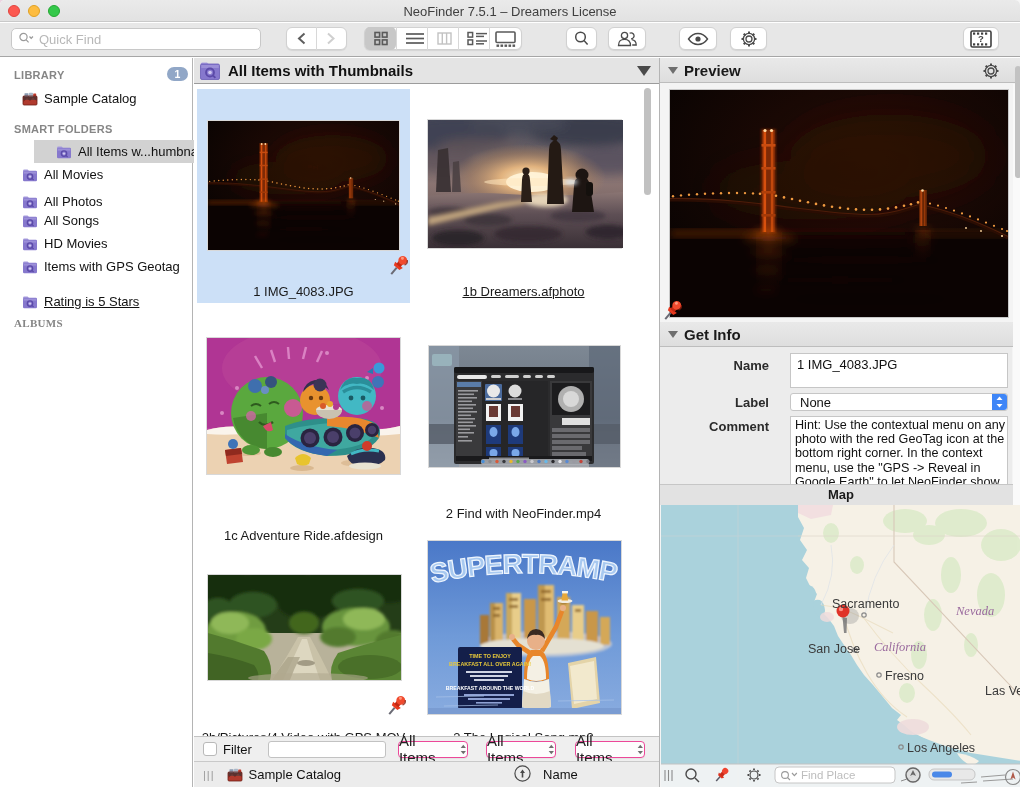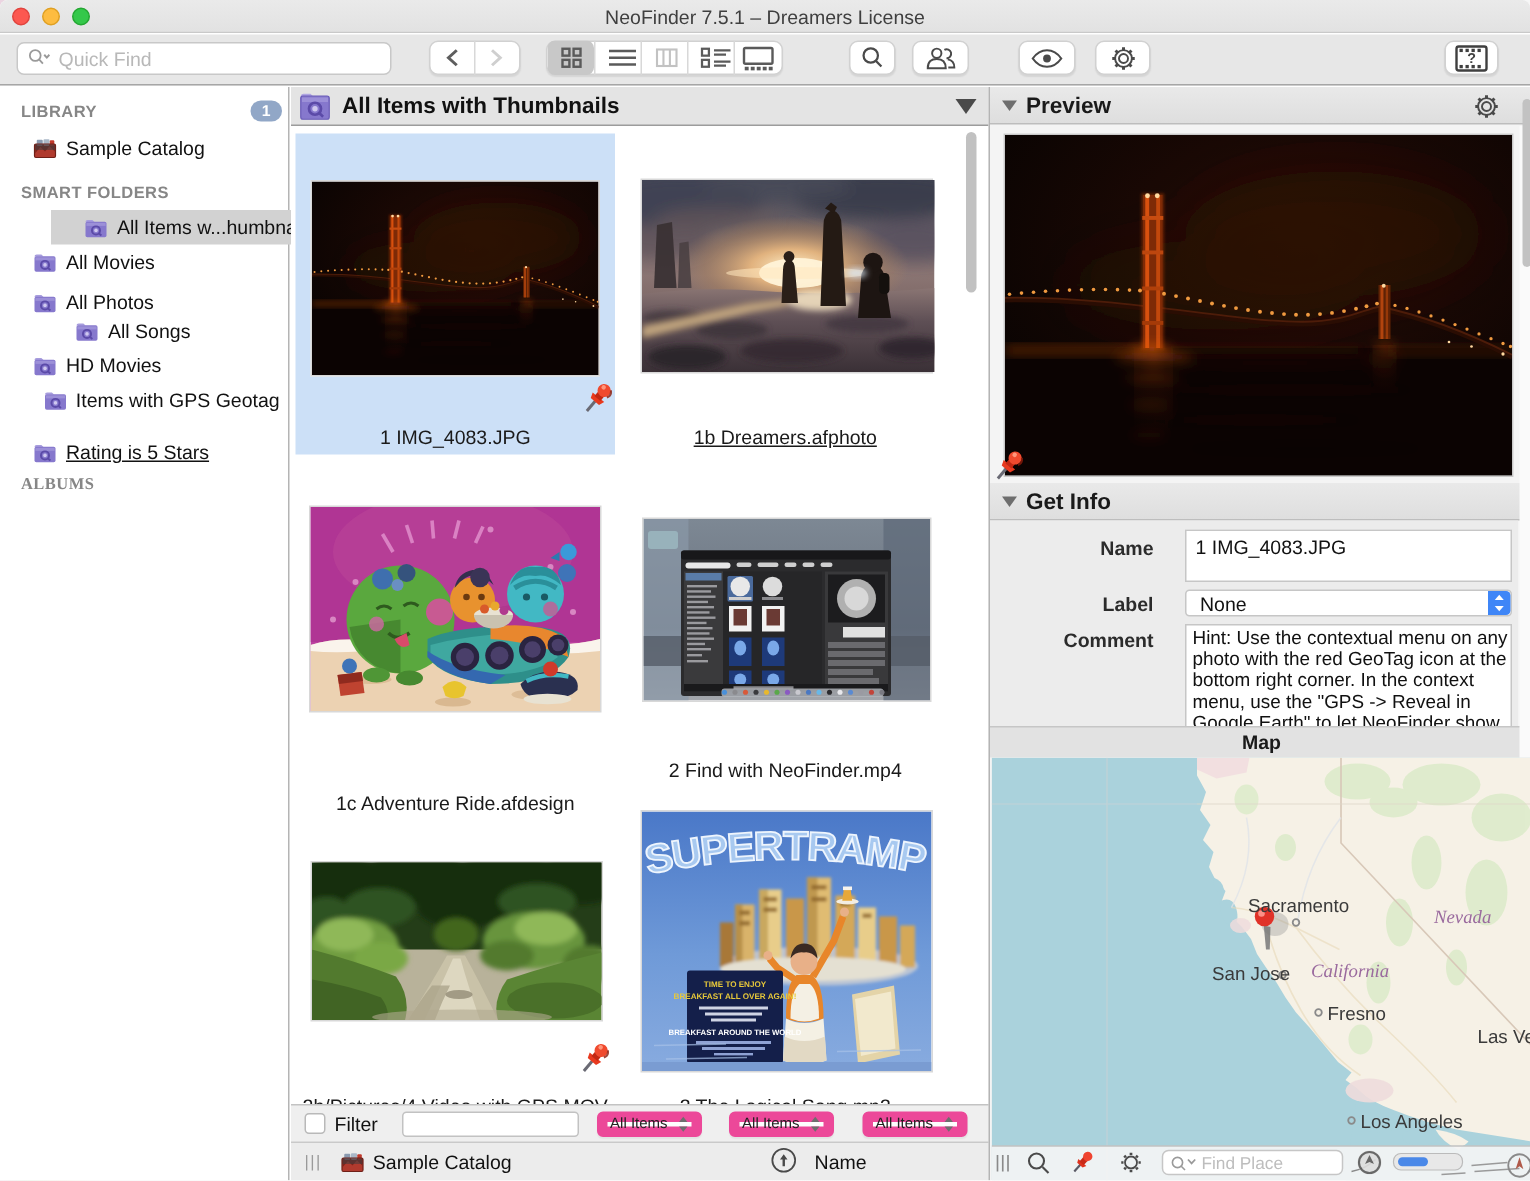--- a/index.html
+++ b/index.html
@@ -30,21 +30,21 @@
            display:flex; align-items:center; }
 #grid { left:194px; top:84px; width:465px; height:652px; background:#fff; overflow:hidden; }
 .cell { position:absolute; width:213px; height:214px; }
 .cell.sel { background:#cce0f7; }
 .thumb { position:absolute; background:#fff; border:1px solid #d8d8d8; }
 .clabel { position:absolute; width:100%; text-align:center; font-size:13px; color:#1a1a1a; }
 #filterbar { left:194px; top:736px; width:480px; height:25px; background:#efefef; border-top:1px solid #c3c3c3;
              display:flex; align-items:center; }
 #statusbar { left:194px; top:761px; width:466px; height:26px; background:#ececec; border-top:1px solid #c9c9c9;
              display:flex; align-items:center; }
-.allitems { height:17px; background:#fdfdfd; border:7px solid #ec4899; border-radius:4px; font-size:10px; color:#222;
+.allitems { height:17px; background:#fdfdfd; border:1px solid #ec4899; border-radius:4px; font-size:15px; color:#222;
             display:flex; align-items:center; justify-content:center; box-shadow:0 1px 1px rgba(0,0,0,.05); }
 
 
 #rpanel { left:660px; top:58px; width:362px; height:729px; background:#f4f4f4; border-left:1px solid #b4b4b4; margin-left:-1px; }
 .phead { left:0; width:362px; height:25px; background:linear-gradient(#e9e9e9,#dedede); border-bottom:1px solid #bdbdbd;
          display:flex; align-items:center; font-size:15px; font-weight:bold; color:#1a1a1a; }
 .disc { width:0; height:0; border-left:5px solid transparent; border-right:5px solid transparent;
         border-top:7px solid #6e6e6e; margin:0 6px 0 8px; }
 #getinfo { left:0; top:289px; width:352px; height:137px; background:#ececec; }
 .gilabel { position:absolute; right:240px; font-size:13px; font-weight:bold; color:#2b2b2b; }
@@ -209,37 +209,37 @@
             <line x1="10" y1="10.6" x2="11.6" y2="12" stroke="#5b4aa8" stroke-width="1.3"></line>
           </svg></span>All Movies</div>
     <div class="srow abs" style="top:132px;"><span class="ic"><svg width="16" height="14" viewBox="0 0 16 14">
             <path d="M1 3 Q1 1.6 2.4 1.6 L5.6 1.6 L7 3 L1 3 Z" fill="#a79ddd"></path>
             <rect x="1" y="2.8" width="14" height="10.4" rx="1.2" fill="#8678cd"></rect>
             <rect x="1.6" y="3.6" width="12.8" height="2" fill="#9c90d8"></rect>
             <circle cx="8" cy="8.6" r="2.7" fill="none" stroke="#5b4aa8" stroke-width="1.3"></circle>
             <circle cx="8" cy="8.6" r="1.2" fill="#cfc8ef"></circle>
             <line x1="10" y1="10.6" x2="11.6" y2="12" stroke="#5b4aa8" stroke-width="1.3"></line>
           </svg></span>All Photos</div>
-    <div class="srow abs" style="top:151px;padding-left:28px;"><span class="ic"><svg width="16" height="14" viewBox="0 0 16 14">
+    <div class="srow abs" style="top:151px;"><span class="ic"><svg width="16" height="14" viewBox="0 0 16 14">
             <path d="M1 3 Q1 1.6 2.4 1.6 L5.6 1.6 L7 3 L1 3 Z" fill="#a79ddd"></path>
             <rect x="1" y="2.8" width="14" height="10.4" rx="1.2" fill="#8678cd"></rect>
             <rect x="1.6" y="3.6" width="12.8" height="2" fill="#9c90d8"></rect>
             <circle cx="8" cy="8.6" r="2.7" fill="none" stroke="#5b4aa8" stroke-width="1.3"></circle>
             <circle cx="8" cy="8.6" r="1.2" fill="#cfc8ef"></circle>
             <line x1="10" y1="10.6" x2="11.6" y2="12" stroke="#5b4aa8" stroke-width="1.3"></line>
           </svg></span>All Songs</div>
     <div class="srow abs" style="top:174px;"><span class="ic"><svg width="16" height="14" viewBox="0 0 16 14">
             <path d="M1 3 Q1 1.6 2.4 1.6 L5.6 1.6 L7 3 L1 3 Z" fill="#a79ddd"></path>
             <rect x="1" y="2.8" width="14" height="10.4" rx="1.2" fill="#8678cd"></rect>
             <rect x="1.6" y="3.6" width="12.8" height="2" fill="#9c90d8"></rect>
             <circle cx="8" cy="8.6" r="2.7" fill="none" stroke="#5b4aa8" stroke-width="1.3"></circle>
             <circle cx="8" cy="8.6" r="1.2" fill="#cfc8ef"></circle>
             <line x1="10" y1="10.6" x2="11.6" y2="12" stroke="#5b4aa8" stroke-width="1.3"></line>
           </svg></span>HD Movies</div>
-    <div class="srow abs" style="top:197px;justify-content:center;"><span class="ic"><svg width="16" height="14" viewBox="0 0 16 14">
+    <div class="srow abs" style="top:197px;"><span class="ic"><svg width="16" height="14" viewBox="0 0 16 14">
             <path d="M1 3 Q1 1.6 2.4 1.6 L5.6 1.6 L7 3 L1 3 Z" fill="#a79ddd"></path>
             <rect x="1" y="2.8" width="14" height="10.4" rx="1.2" fill="#8678cd"></rect>
             <rect x="1.6" y="3.6" width="12.8" height="2" fill="#9c90d8"></rect>
             <circle cx="8" cy="8.6" r="2.7" fill="none" stroke="#5b4aa8" stroke-width="1.3"></circle>
             <circle cx="8" cy="8.6" r="1.2" fill="#cfc8ef"></circle>
             <line x1="10" y1="10.6" x2="11.6" y2="12" stroke="#5b4aa8" stroke-width="1.3"></line>
           </svg></span>Items with GPS Geotag</div>
     <div class="srow abs" style="top:232px;text-decoration:underline;"><span class="ic"><svg width="16" height="14" viewBox="0 0 16 14">
             <path d="M1 3 Q1 1.6 2.4 1.6 L5.6 1.6 L7 3 L1 3 Z" fill="#a79ddd"></path>
             <rect x="1" y="2.8" width="14" height="10.4" rx="1.2" fill="#8678cd"></rect>

